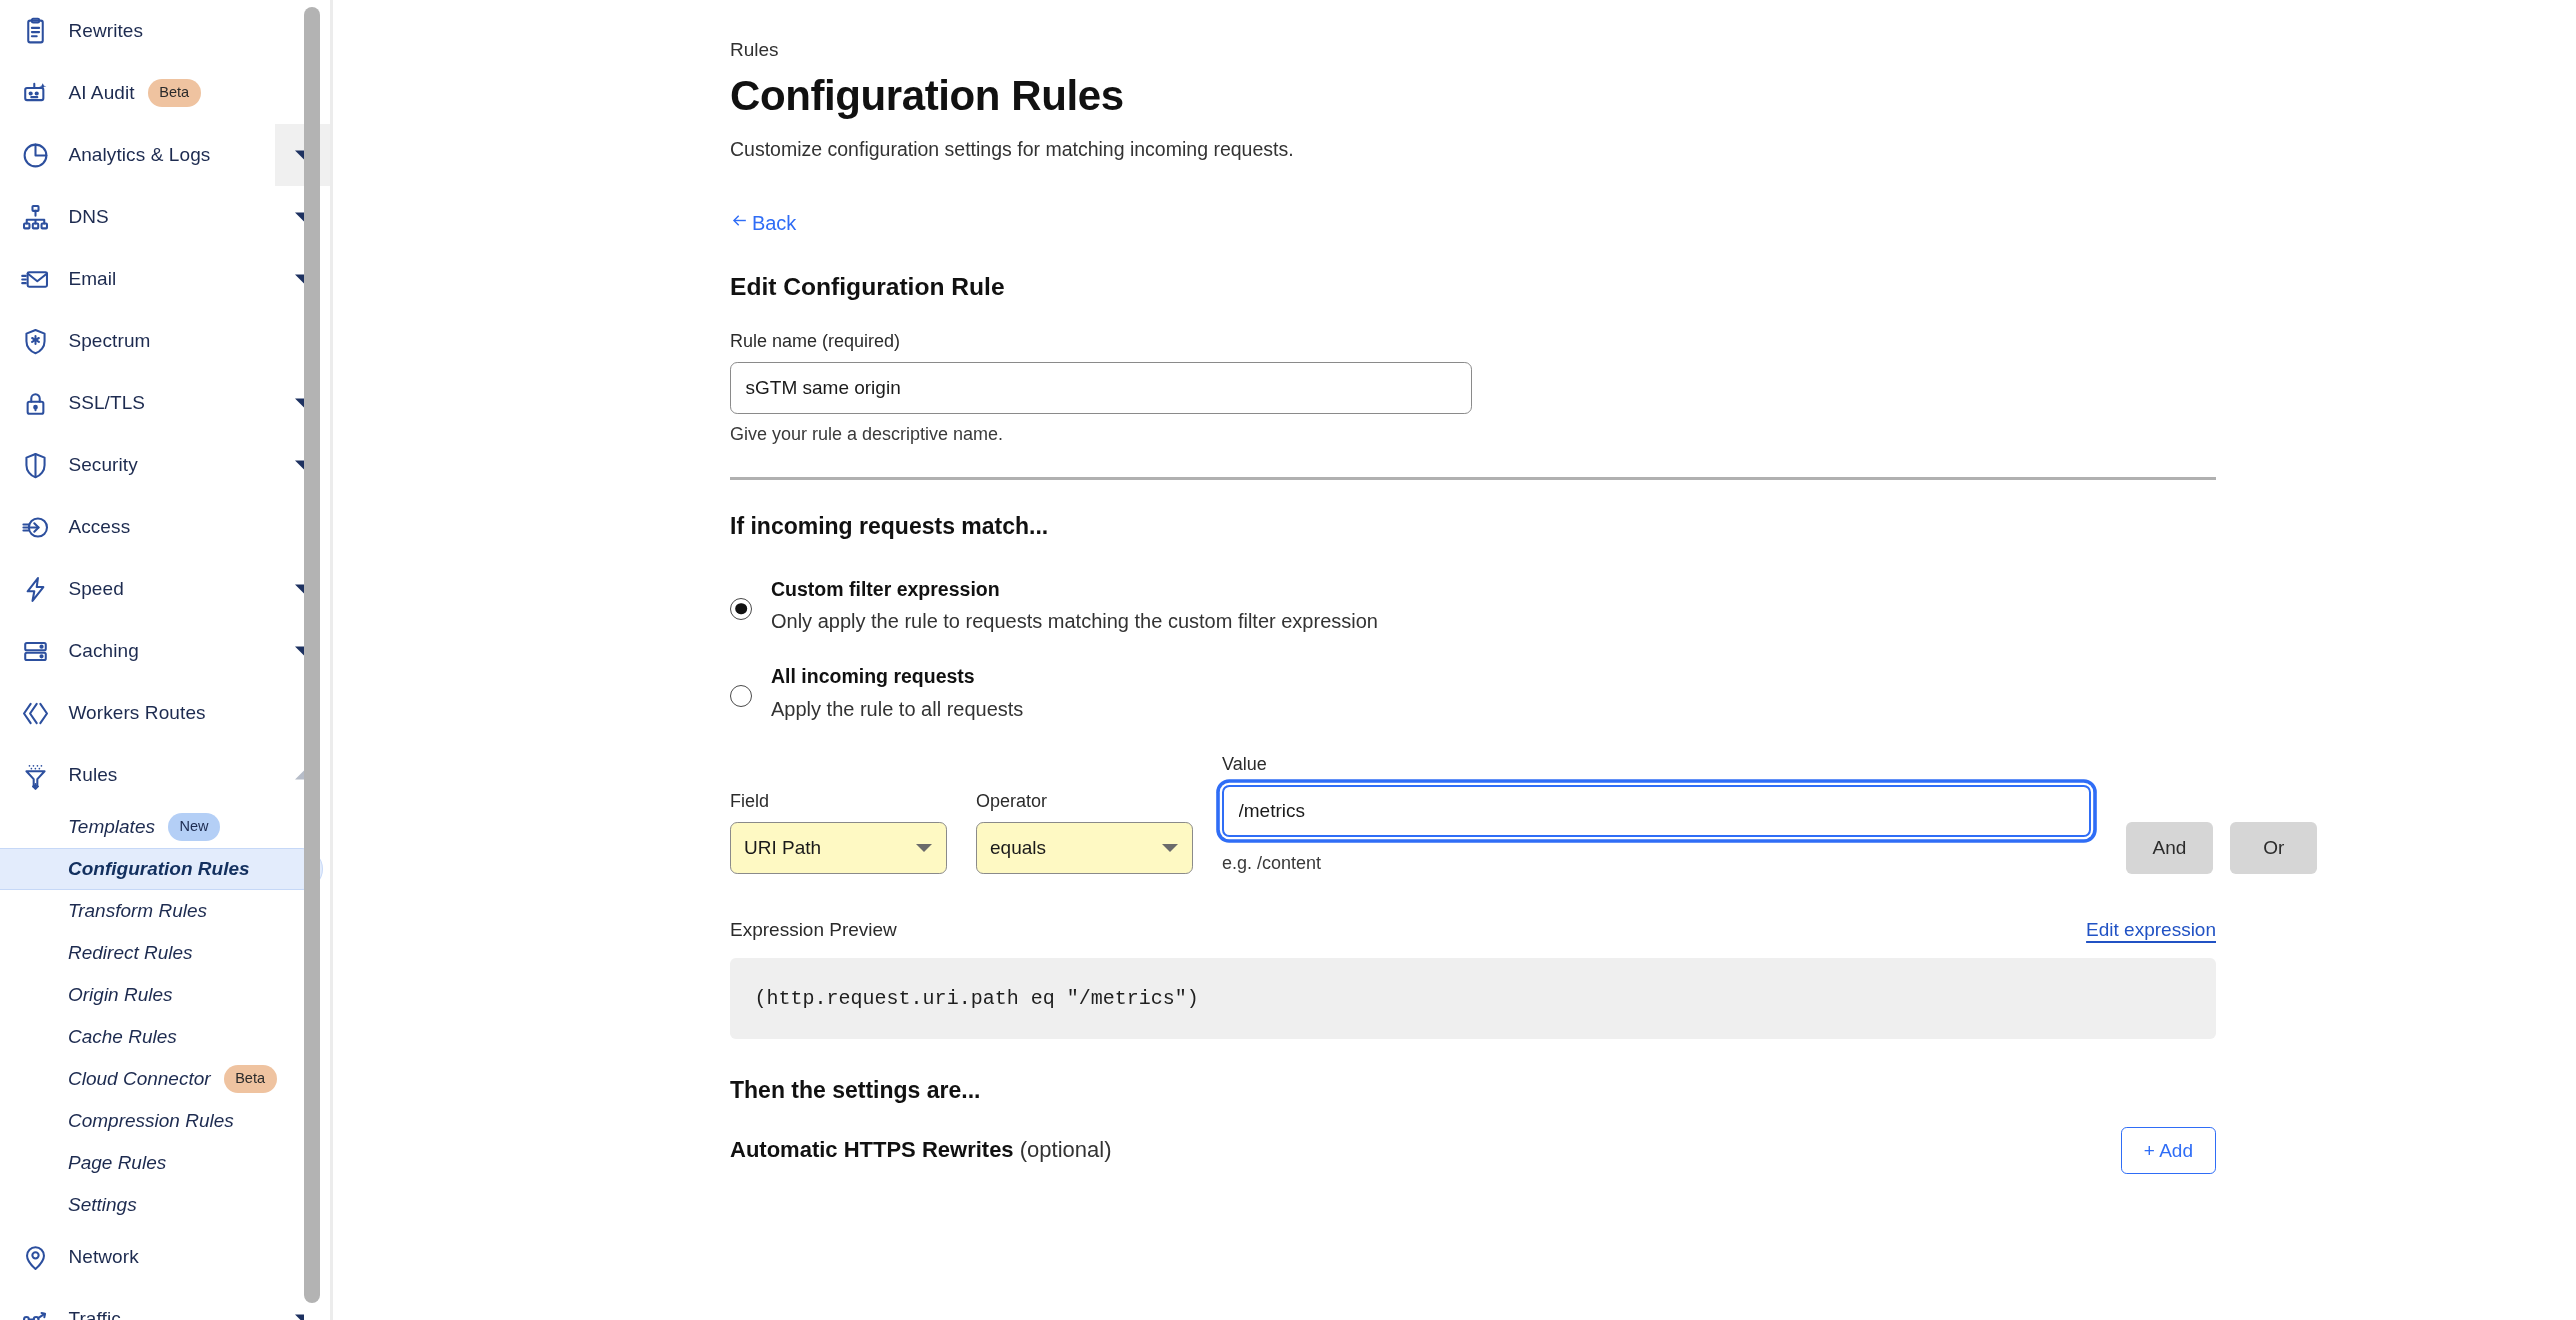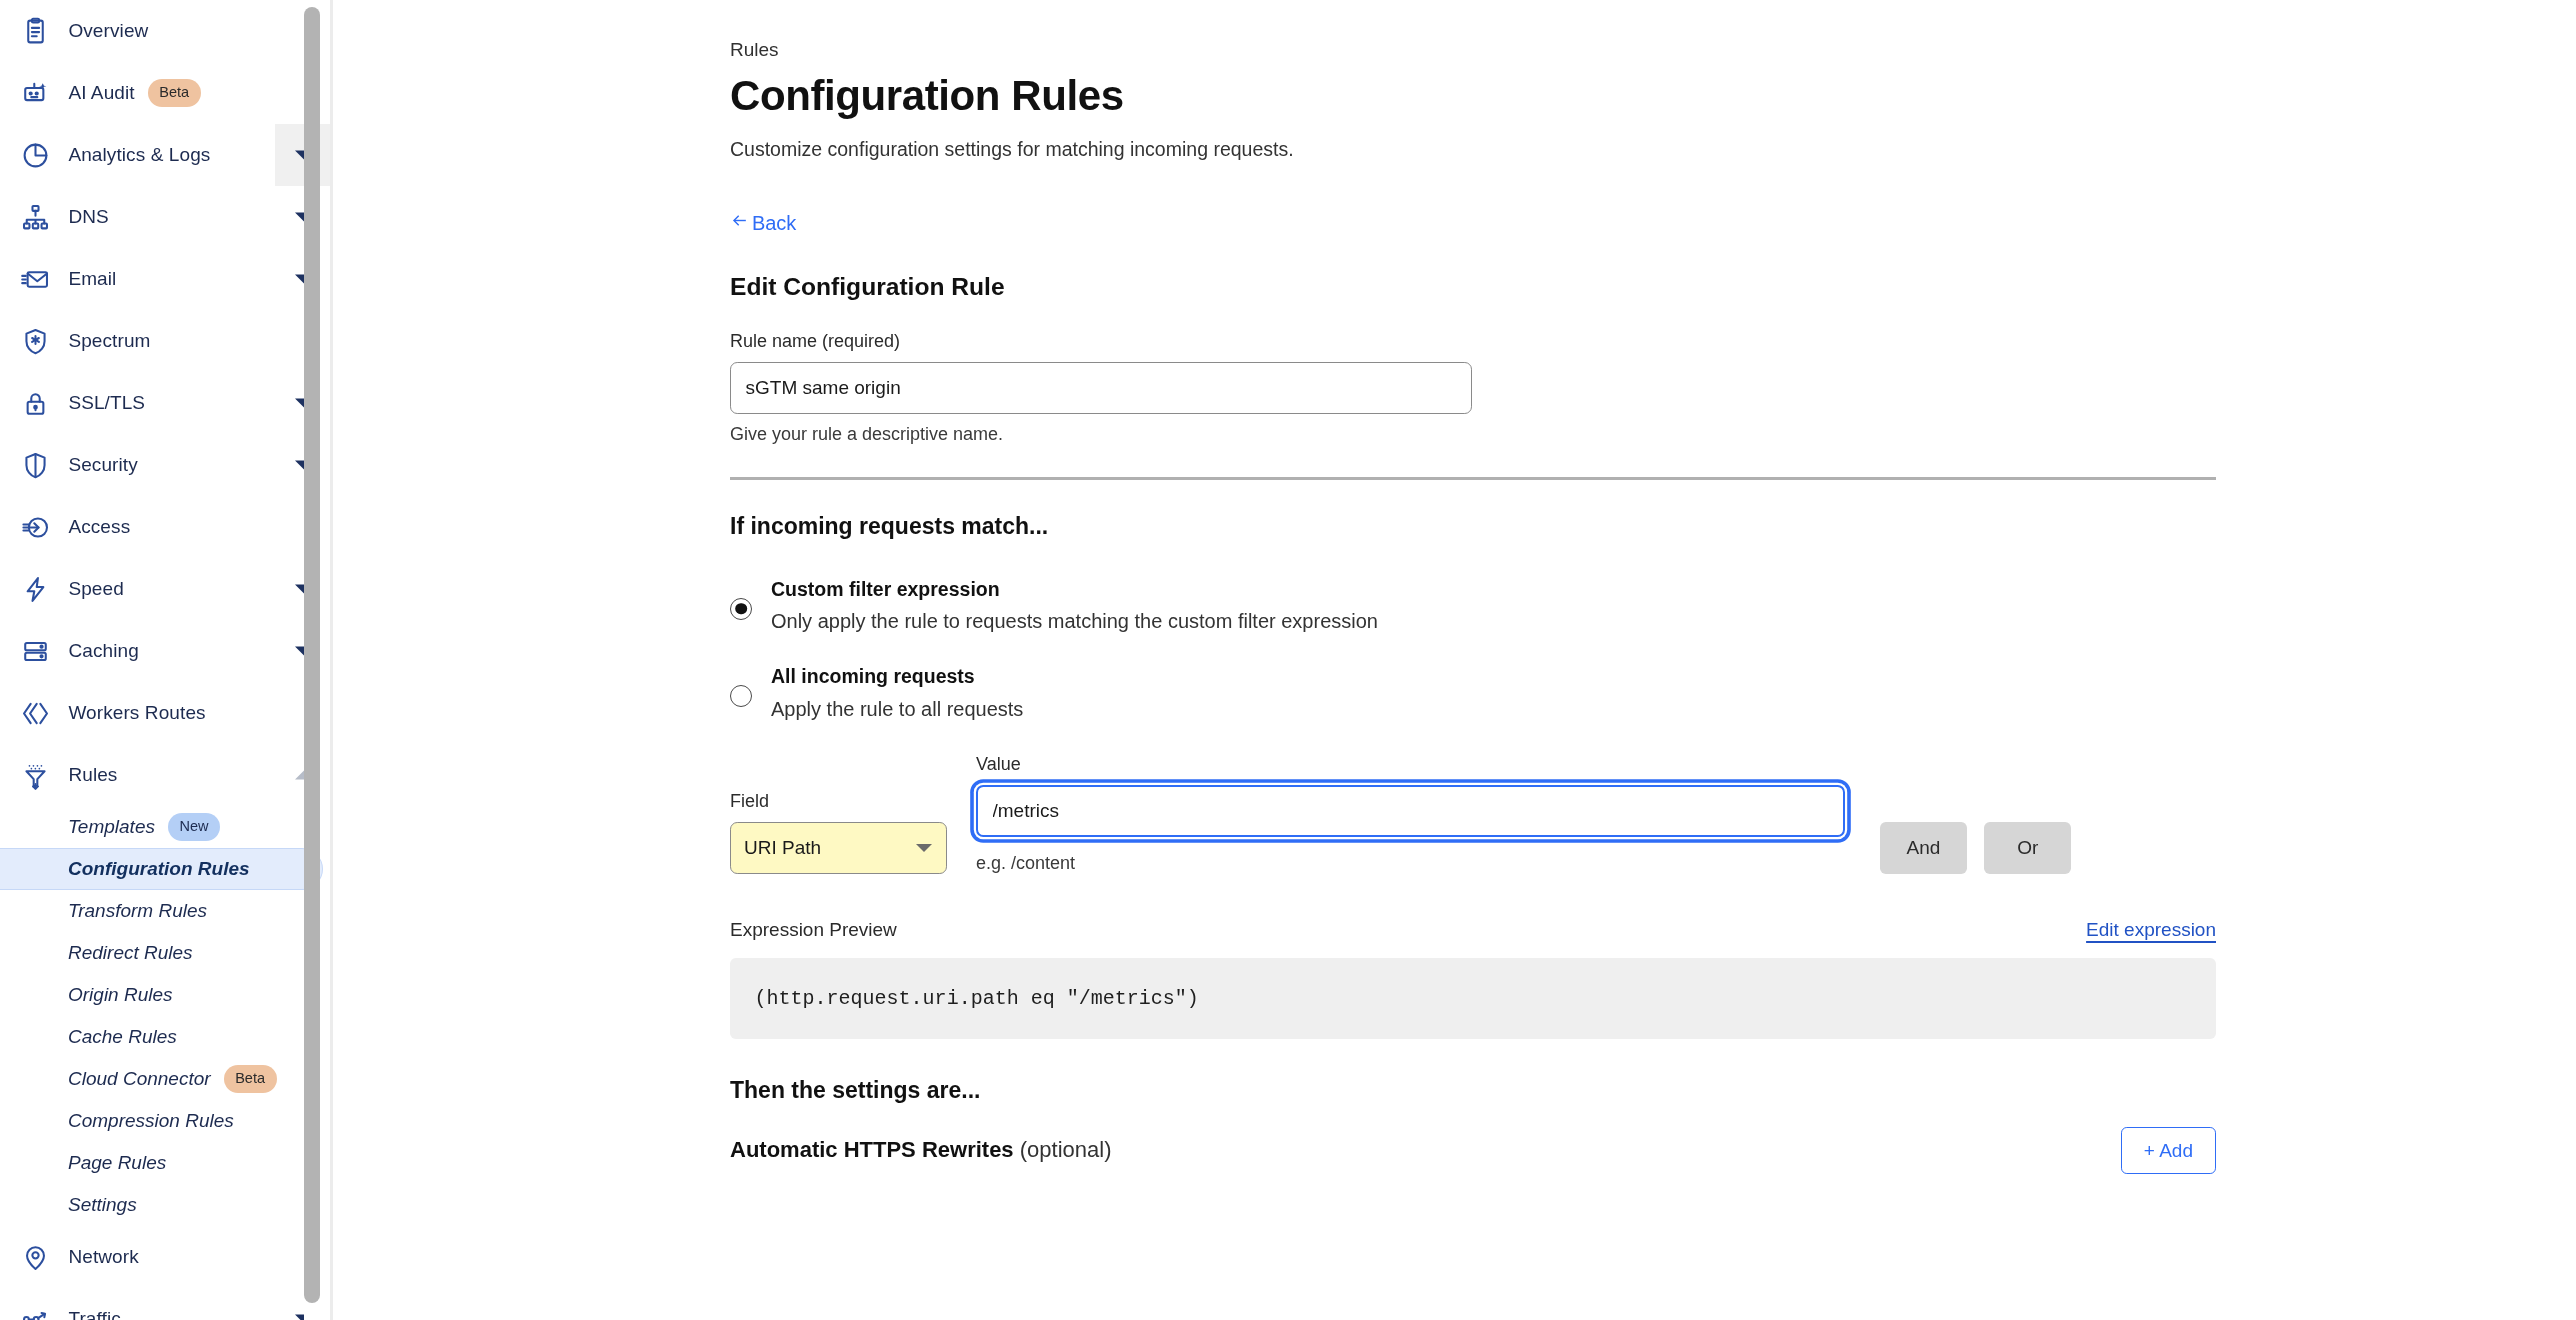--- a/index.html
+++ b/index.html
@@ -401,21 +401,21 @@
         <li class="nav-row">
           <span class="nav-icon">
             <svg width="29" height="29" viewBox="0 0 24 24" fill="none" stroke="#2c4f9e" stroke-width="1.7" stroke-linecap="round" stroke-linejoin="round">
               <rect x="6" y="3" width="12" height="18" rx="1.5"></rect>
               <rect x="9" y="1.5" width="6" height="3" rx="1"></rect>
               <line x1="9" y1="9" x2="15" y2="9"></line>
               <line x1="9" y1="12.5" x2="15" y2="12.5"></line>
               <line x1="9" y1="16" x2="13" y2="16"></line>
             </svg>
           </span>
-          <span class="nav-label">Overview</span>
+          <span class="nav-label">Rewrites</span>
         </li>
         <li class="nav-row">
           <span class="nav-icon">
             <svg width="29" height="29" viewBox="0 0 24 24" fill="none" stroke="#2c4f9e" stroke-width="1.7" stroke-linecap="round" stroke-linejoin="round">
               <rect x="3.5" y="7.5" width="15" height="10" rx="1.5"></rect>
               <circle cx="8" cy="12" r="0.9" fill="#2c4f9e"></circle>
               <circle cx="13" cy="12" r="0.9" fill="#2c4f9e"></circle>
               <line x1="8.5" y1="15" x2="13.5" y2="15"></line>
               <line x1="11" y1="4" x2="11" y2="7.5"></line>
               <path d="M18 3.5l1 2 2 .5-2 .5-1 2-1-2-2-.5 2-.5z" fill="#2c4f9e" stroke="none"></path>
@@ -658,20 +658,27 @@
 
       <div class="expr-row">
         <div class="col">
           <div class="col-label">Field</div>
           <div class="select-box sel-field">
             <span>URI Path</span>
             <span class="sarrow"></span>
           </div>
         </div>
 
+        <div class="col" style="margin-left:29px;">
+          <div class="col-label">Operator</div>
+          <div class="select-box sel-op">
+            <span>equals</span>
+            <span class="sarrow"></span>
+          </div>
+        </div>
 
         <div class="col" style="margin-left:29px;">
           <div class="col-label">Value</div>
           <div class="value-wrap">
             <input class="value-input" type="text" value="/metrics" style="">
             <div class="value-help">e.g. /content</div>
           </div>
         </div>
 
         <div class="logic-btns" style="margin-top:38px;">

